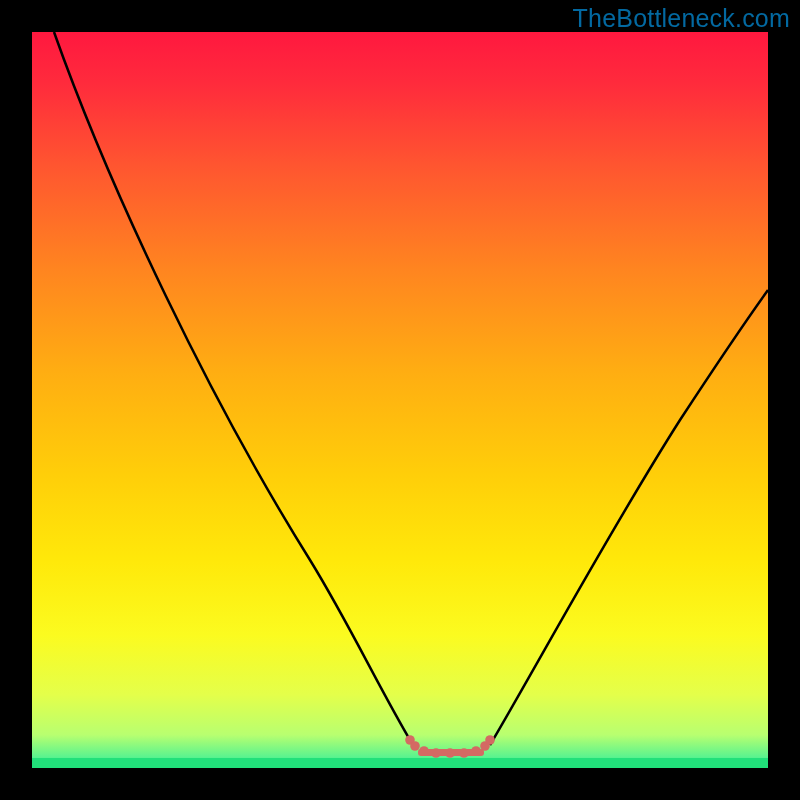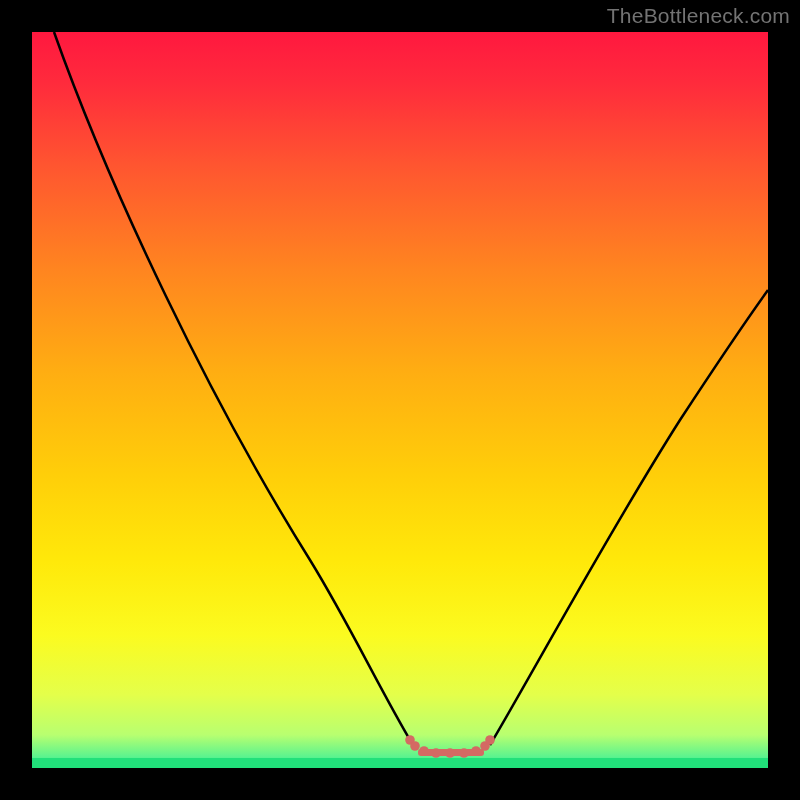--- a/index.html
+++ b/index.html
@@ -1,17 +1,17 @@
 <!DOCTYPE html>
 <html><head>
 <meta charset="utf-8">
 <style>
 html,body{margin:0;padding:0;width:800px;height:800px;background:#000;overflow:hidden;font-family:Arial,Helvetica,sans-serif}
 .wrap{position:relative;width:800px;height:800px}
-.brand{position:absolute;top:4px;right:10px;color:#737373;font-size:21px;letter-spacing:.2px;font-weight:500;user-select:none}
+.brand{position:absolute;top:4px;right:10px;color:#0369a1;font-size:25px;letter-spacing:.2px;font-weight:500;user-select:none}
 svg{position:absolute;left:0;top:0}
 </style>
 </head>
 <body>
 <div class="wrap">
 
 <svg width="800" height="800" viewBox="0 0 800 800">
   <defs>
     <linearGradient id="bg" x1="0" y1="0" x2="0" y2="1">
       <stop offset="0" stop-color="#ff183f"></stop>

